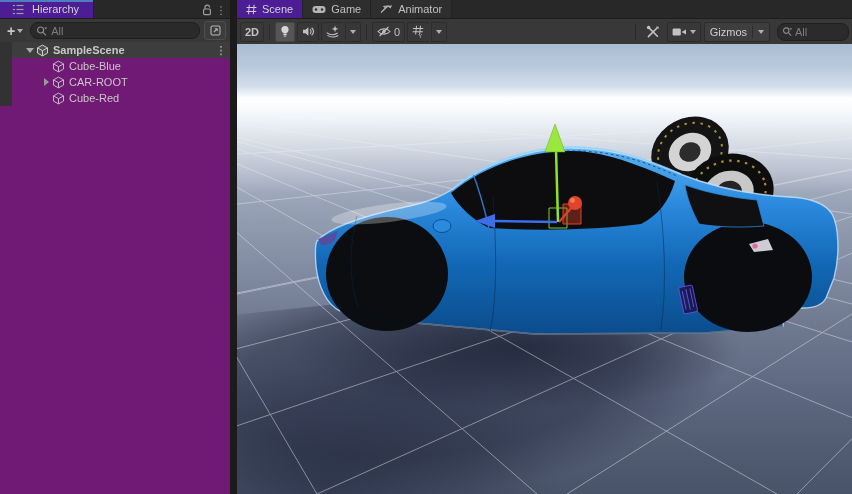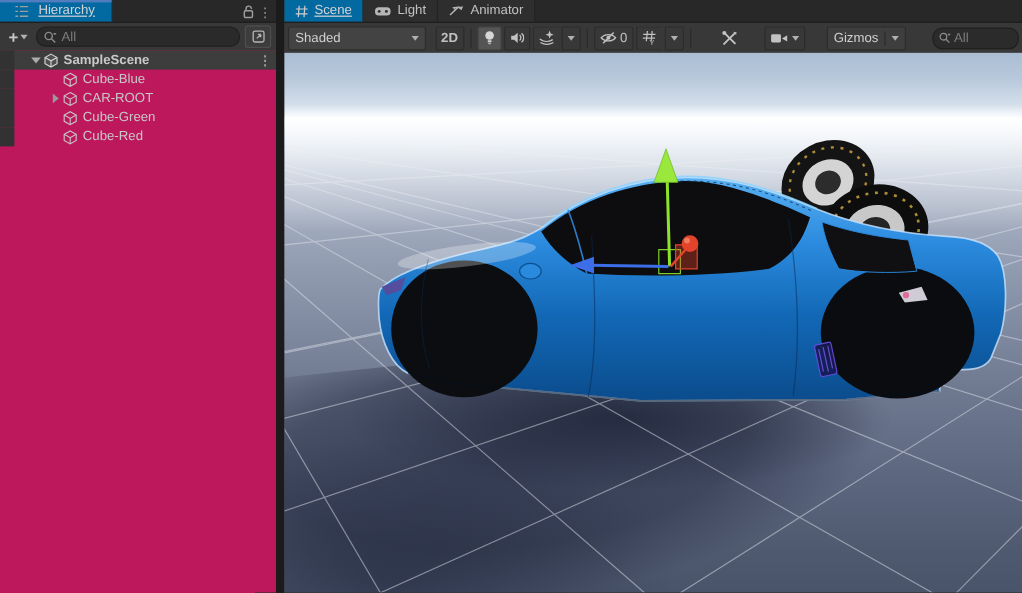--- a/index.html
+++ b/index.html
@@ -2,37 +2,37 @@
 <html><head>
 <meta charset="utf-8">
 <style>
   html,body{margin:0;padding:0;background:#191919;}
   .app{position:relative;width:852px;height:494px;background:#282828;overflow:hidden;
        font-family:"Liberation Sans",sans-serif;font-size:11px;color:#c8c8c8;
        -webkit-font-smoothing:antialiased;}
   
   .tabbar{height:18px;background:#282828;display:flex;align-items:stretch;border-bottom:1px solid #1d1d1d;position:relative;}
   .tab{display:flex;align-items:center;gap:5px;padding:0 9px;background:#2e2e2e;border-right:1px solid #232323;position:relative;color:#c0c0c0;}
-  .tab.active{background:#0369a1;color:#d4d4d4;text-decoration:underline;}
+  .tab.active{background:#4c1d95;color:#d4d4d4;}
   .tab .focusline{position:absolute;top:0;left:0;right:0;height:2px;background:#4f7dbf;}
   .tabbar .spacer{flex:1;}
   .hdr-ico{display:flex;align-items:center;justify-content:center;width:18px;color:#9d9d9d;}
   .kebab{width:10px;display:flex;align-items:center;justify-content:center;color:#9d9d9d;font-size:11px;}
   .kebab::before{content:"\22EE";}
   
   .hierarchy{position:absolute;left:0;top:0;width:230px;height:494px;background:#383838;}
   .h-toolbar{height:23px;background:#383838;display:flex;align-items:center;padding:0 4px;gap:4px;border-bottom:1px solid #2a2a2a;}
   .plus-btn{display:flex;align-items:center;gap:2px;color:#c8c8c8;padding:0 3px;}
   .plus-btn .plus{font-size:14px;font-weight:bold;line-height:14px;}
   .caret{width:0;height:0;border-left:3.5px solid transparent;border-right:3.5px solid transparent;border-top:4px solid #b0b0b0;}
   .searchbox{flex:1;height:15px;background:#2a2a2a;border:1px solid #1f1f1f;border-radius:8px;display:flex;align-items:center;padding:0 5px;gap:3px;}
   .searchbox input{flex:1;min-width:0;background:transparent;border:none;outline:none;color:#cccccc;font:11px "Liberation Sans",sans-serif;padding:0;}
   .searchbox input::placeholder{color:#7d7d7d;}
   .popout-btn{width:20px;height:17px;border:1px solid #4e4e4e;border-radius:3px;background:#3c3c3c;display:flex;align-items:center;justify-content:center;color:#b5b5b5;}
-  .tree{position:absolute;top:42px;left:0;right:0;bottom:0;background:#be185d;}
+  .tree{position:absolute;top:42px;left:0;right:0;bottom:0;background:#701a75;}
   .h-row{display:flex;align-items:center;height:16px;position:relative;cursor:default;}
   .h-row .gutter{width:12px;align-self:stretch;background:#323232;flex:none;}
   .h-row.scene-head{background:#3d3d3d;font-weight:bold;}
   .h-row.selected{background:#4a6b99;color:#eaeef5;}
   .h-row.selected .gutter{background:#3a5480;background-image:radial-gradient(rgba(130,160,210,.55) .8px,transparent .9px);background-size:3px 3px;}
   .arrow{width:12px;height:16px;display:inline-flex;align-items:center;justify-content:center;flex:none;}
   .arrow.expanded::before{content:"";border-left:4px solid transparent;border-right:4px solid transparent;border-top:5px solid #ababab;}
   .arrow.collapsed::before{content:"";border-top:4px solid transparent;border-bottom:4px solid transparent;border-left:5px solid #999;}
   .h-row.selected .arrow.expanded::before{border-top-color:#9fb4d6;}
   .cube-ic{width:13px;height:13px;flex:none;margin-right:4px;}
@@ -41,21 +41,21 @@
   
   .splitter{position:absolute;left:230px;top:0;width:7px;height:494px;background:#1b1b1b;cursor:col-resize;}
   
   .scene-panel{position:absolute;left:237px;top:0;width:615px;height:494px;background:#383838;}
   .s-toolbar{height:25px;background:#383838;display:flex;align-items:center;padding:0 3px;gap:2px;border-bottom:1px solid #2b2b2b;}
   .tb-btn{height:18px;display:flex;align-items:center;justify-content:center;gap:3px;background:#383838;border:1px solid #2c2c2c;border-radius:2px;padding:0 4px;color:#c2c2c2;}
   .tb-btn.lit{background:#555555;border-color:#454545;}
   .dropdown{height:18px;display:flex;align-items:center;background:#434343;border:1px solid #2c2c2c;border-radius:2px;padding:0 5px;gap:6px;color:#cfcfcf;}
   .dd-shaded{width:104px;justify-content:space-between;margin-right:6px;}
   .group-sep{width:1px;height:16px;background:#2a2a2a;margin:0 3px;}
-  .tb-right{margin-left:auto;display:flex;align-items:center;gap:18px;}
+  .tb-right{margin-left:auto;display:flex;align-items:center;gap:3px;}
   .s-search{width:62px;height:16px;background:#2b2b2b;border:1px solid #1f1f1f;border-radius:8px;display:flex;align-items:center;padding:0 4px;gap:2px;margin-left:4px;}
   .s-search input{flex:1;min-width:0;background:transparent;border:none;outline:none;color:#cccccc;font:11px "Liberation Sans",sans-serif;padding:0;}
   .s-search input::placeholder{color:#7d7d7d;}
   .gizmos-btn{gap:5px;}
   .gizmos-btn .divline{width:1px;height:12px;background:#2c2c2c;}
   
   .viewport{position:absolute;left:0;top:44px;width:615px;height:450px;overflow:hidden;
     background:linear-gradient(180deg,
       #aabdd3 0%, #b9c9dc 5%, #d3deea 9.5%, #f2f7fb 11.4%, #ffffff 12.2%,
       #e9eef4 13.5%, #ccd4e0 18%, #aeb7c8 26%, #98a2b6 36%, #848ea4 48%,
@@ -151,29 +151,20 @@
             </svg>
             <span class="lbl">CAR-ROOT</span>
           </div>
           <div class="h-row">
             <span class="gutter"></span>
             <span class="arrow" style="margin-left:28px"></span>
             <svg class="cube-ic" viewBox="0 0 14 14">
               <path d="M7 1.2 L12.4 4.2 V9.8 L7 12.8 L1.6 9.8 V4.2 Z" fill="none" stroke="#c6c6c6" stroke-width="1"></path>
               <path d="M1.6 4.2 L7 7.2 L12.4 4.2 M7 7.2 V12.8" fill="none" stroke="#c6c6c6" stroke-width="1"></path>
             </svg>
-            <span class="lbl">Cube-Green</span>
-          </div>
-          <div class="h-row">
-            <span class="gutter"></span>
-            <span class="arrow" style="margin-left:28px"></span>
-            <svg class="cube-ic" viewBox="0 0 14 14">
-              <path d="M7 1.2 L12.4 4.2 V9.8 L7 12.8 L1.6 9.8 V4.2 Z" fill="none" stroke="#c6c6c6" stroke-width="1"></path>
-              <path d="M1.6 4.2 L7 7.2 L12.4 4.2 M7 7.2 V12.8" fill="none" stroke="#c6c6c6" stroke-width="1"></path>
-            </svg>
             <span class="lbl">Cube-Red</span>
           </div>
         </div>
     </div>
   </div>
 
   <div class="splitter"></div>
 
   <div class="scene-panel">
     <div class="tabbar">
@@ -187,37 +178,33 @@
             </g>
           </svg>
         <span>Scene</span>
       </div>
       <div class="tab">
         <svg width="14" height="9" viewBox="0 0 14 9">
           <rect x="0.5" y="1" width="13" height="7" rx="3.2" fill="#b5b5b5"></rect>
           <circle cx="4" cy="4.5" r="1.2" fill="#2e2e2e"></circle>
             <circle cx="10" cy="4.5" r="1.2" fill="#2e2e2e"></circle>
           </svg>
-        <span>Light</span>
+        <span>Game</span>
       </div>
       <div class="tab">
         <svg width="13" height="10" viewBox="0 0 13 10">
           <path d="M1 8.5 L5.5 4 L4 2.5 L8 2 Z" fill="none" stroke="#b5b5b5" stroke-width="1.1"></path>
           <path d="M7.5 2.2 L12 1.2 L10.5 4.5 Z" fill="#b5b5b5"></path>
           </svg>
         <span>Animator</span>
       </div>
       <span class="spacer"></span>
     </div>
 
     <div class="s-toolbar">
-      <div class="dropdown dd-shaded">
-        <span>Shaded</span>
-        <span class="caret"></span>
-      </div>
       <div class="tb-btn">
         <span style="font-weight:bold;">2D</span>
       </div>
       <span class="group-sep"></span>
       <div class="tb-btn lit">
         <svg width="10" height="13" viewBox="0 0 10 13">
           <circle cx="5" cy="4.6" r="3.6" fill="#d6d6d6"></circle>
           <rect x="3.4" y="8.6" width="3.2" height="1.6" rx="0.5" fill="#d6d6d6"></rect>
           <rect x="3.8" y="10.6" width="2.4" height="1.2" rx="0.5" fill="#b5b5b5"></rect>
           </svg>

